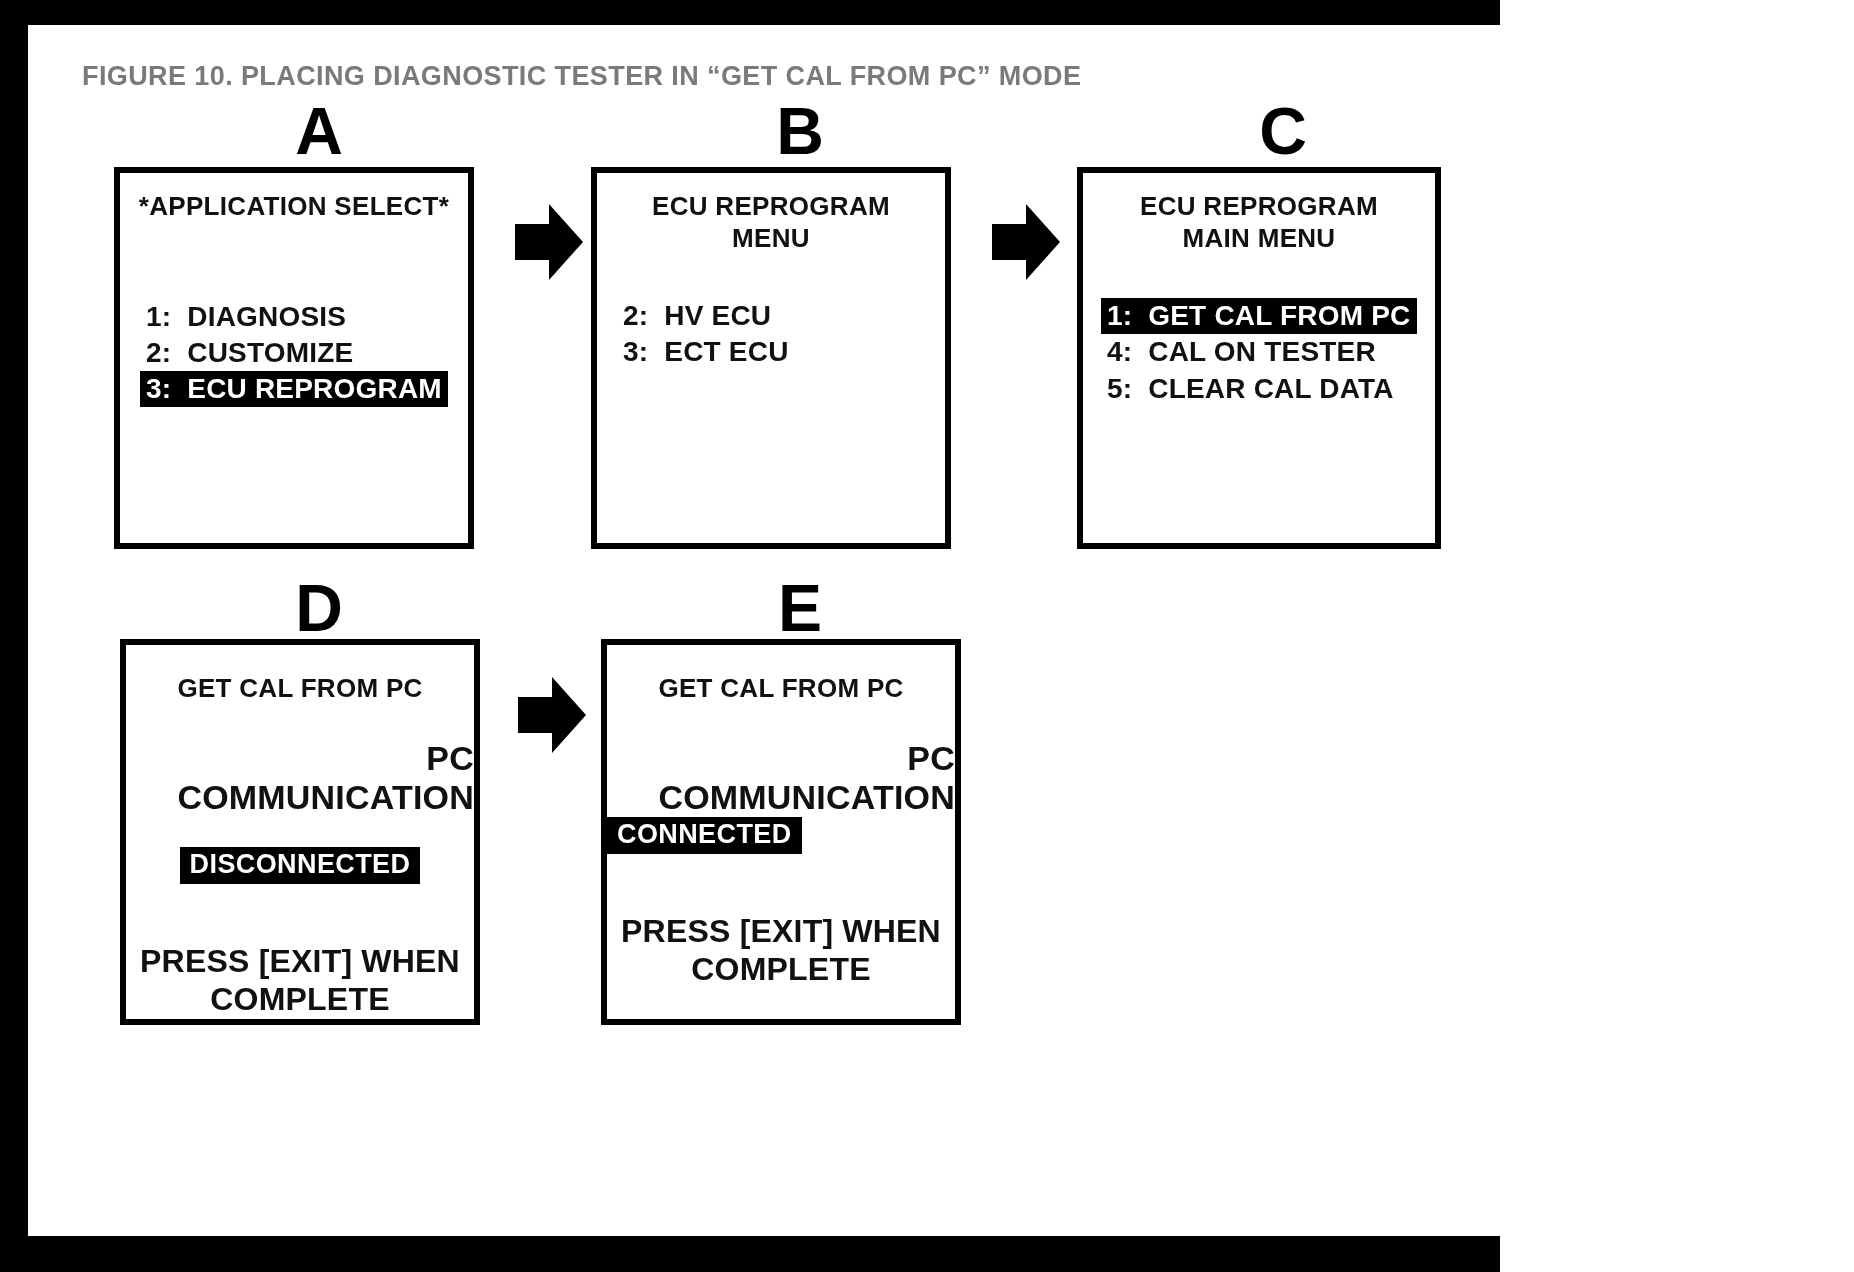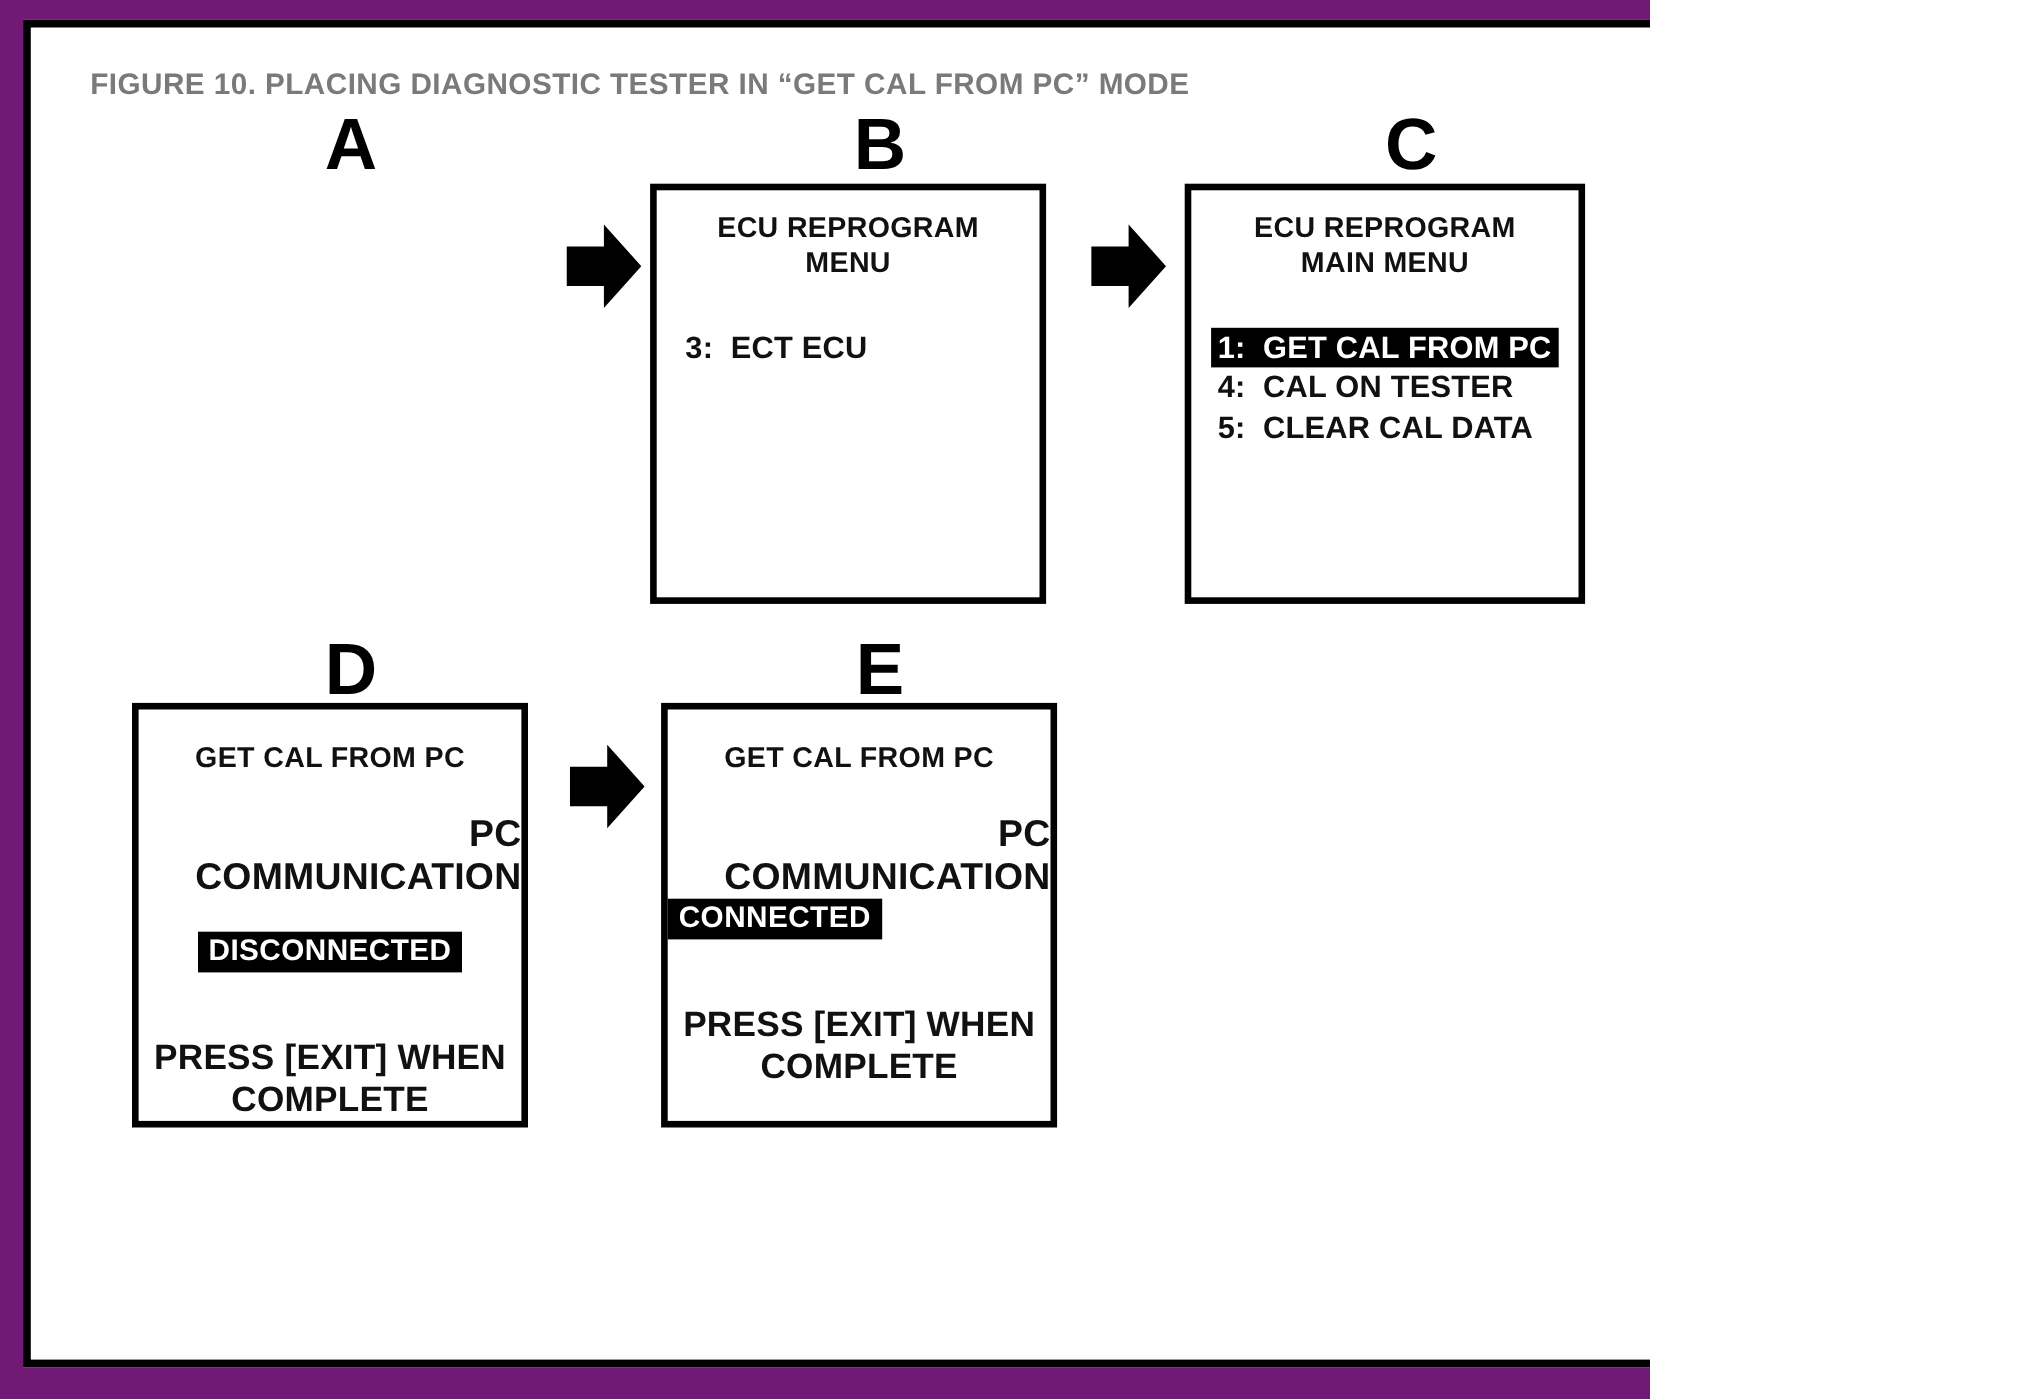--- a/index.html
+++ b/index.html
@@ -8,21 +8,21 @@
     padding: 0;
     background: #ffffff;
   }
   body {
     font-family: "Liberation Sans", sans-serif;
   }
   #canvas {
     position: relative;
     width: 1500px;
     height: 1272px;
-    background: #701a75;
+    background: #000000;
     overflow: hidden;
   }
   
   #figure-frame {
     position: absolute;
     left: 21px;
     top: 18px;
     width: 1790px;
     height: 1225px;
     border: 7px solid #000000;
@@ -120,33 +120,50 @@
 <body>
 
 <div id="canvas">
 
   <div id="figure-frame">
 
     <div id="figure-title">FIGURE 10.  PLACING DIAGNOSTIC TESTER IN “GET CAL FROM PC” MODE</div>
 
     <div class="panel-letter" style="left: 251px; top: 73px;">A</div>
 
+    <div class="screen" style="left: 86px; top: 142px; width: 360px; height: 382px;">
+      <div class="screen-title" style="margin-top: 18px;">*APPLICATION SELECT*</div>
+      <ul class="menu-list" style="margin-top: 76px; padding-left: 20px;">
+        <li class="menu-row">
+          <span class="menu-item">1:  DIAGNOSIS</span>
+        </li>
+        <li class="menu-row">
+          <span class="menu-item">2:  CUSTOMIZE</span>
+        </li>
+        <li class="menu-row">
+          <span class="menu-item selected">3:  ECU REPROGRAM</span>
+        </li>
+      </ul>
+    </div>
 
     <div class="arrow" style="left: 487px; top: 177px;">
       <svg width="68" height="80" viewBox="0 0 68 80" aria-hidden="true">
         <polygon points="0,22 34,22 34,2 68,40 34,78 34,58 0,58" fill="#000000"></polygon>
       </svg>
     </div>
 
     <div class="panel-letter" style="left: 732px; top: 73px;">B</div>
 
     <div class="screen" style="left: 563px; top: 142px; width: 360px; height: 382px;">
       <div class="screen-title" style="margin-top: 18px;">ECU REPROGRAM
 MENU</div>
       <ul class="menu-list" style="margin-top: 44px; padding-left: 20px;">
+        <li class="menu-row">
+          <span class="menu-item">2:  HV ECU</span>
+        </li>
         <li class="menu-row">
           <span class="menu-item">3:  ECT ECU</span>
         </li>
       </ul>
     </div>
 
     <div class="arrow" style="left: 964px; top: 177px;">
       <svg width="68" height="80" viewBox="0 0 68 80" aria-hidden="true">
         <polygon points="0,22 34,22 34,2 68,40 34,78 34,58 0,58" fill="#000000"></polygon>
       </svg>

